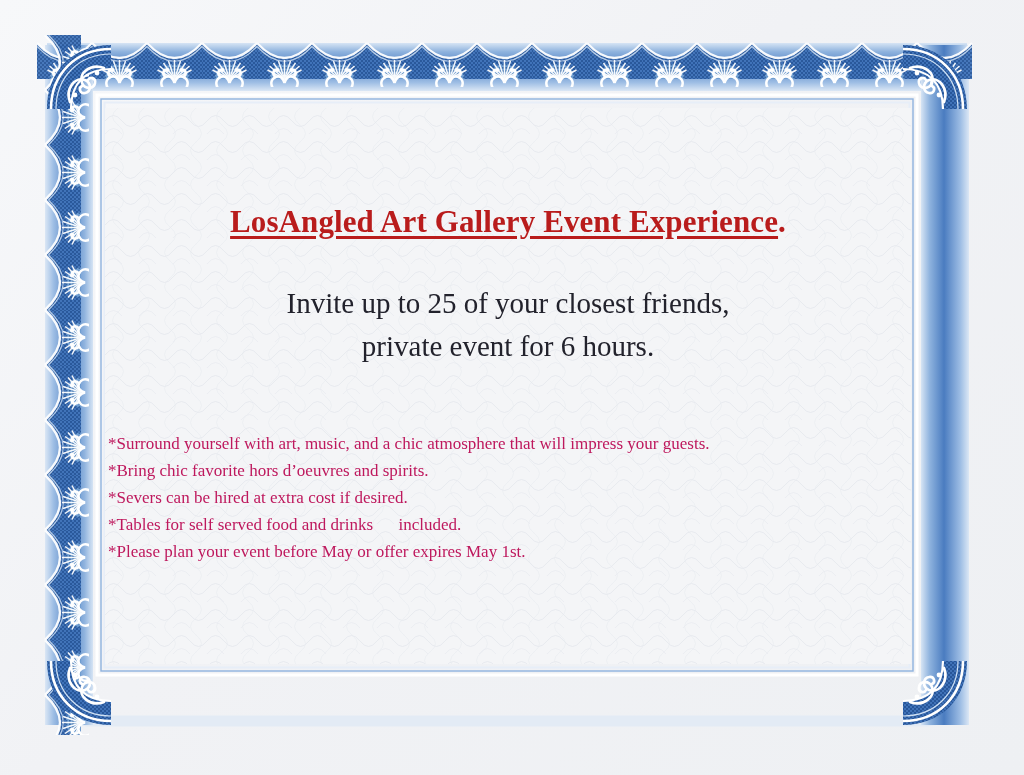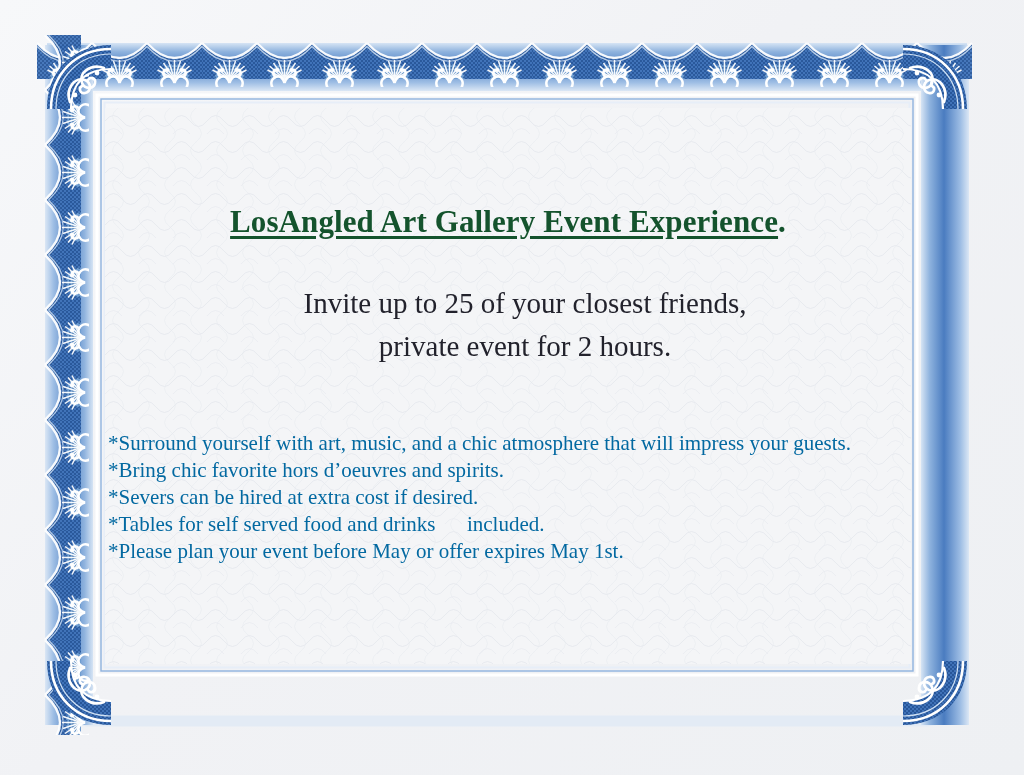--- a/index.html
+++ b/index.html
@@ -74,52 +74,52 @@
     left: 0;
     top: 96px;
     width: 806px;
     text-align: center;
   }
   #title {
     display: inline-block;
     font-size: 31px;
     font-weight: bold;
     letter-spacing: .1px;
-    color: #14532d;
+    color: #b91c1c;
     white-space: nowrap;
   }
   #title .u {
     text-decoration: underline;
     text-decoration-thickness: 2.6px;
     text-underline-offset: 4px;
   }
   #title .nu {
     text-decoration: none;
   }
 
   #invite-block {
     position: absolute;
-    left: 17px;
+    left: 0;
     top: 174px;
     width: 806px;
     text-align: center;
     font-size: 29px;
     line-height: 43px;
     color: #22222c;
   }
   #invite-block .ln { display: block; white-space: nowrap; }
 
   #bullets {
     position: absolute;
     left: 3px;
     top: 322px;
     width: 806px;
-    font-size: 21px;
+    font-size: 17px;
     line-height: 27px;
-    color: #0369a1;
+    color: #be185d;
     text-align: left;
   }
   #bullets .bullet {
     display: block;
     white-space: pre;
   }
 </style>
 </head>
 <body>
 
@@ -369,21 +369,21 @@
       </svg>
 
       <div id="content">
 
         <div id="title-block">
           <div id="title"><span class="u">LosAngled Art Gallery Event Experience</span><span class="nu">.</span></div>
         </div>
 
         <div id="invite-block">
           <span class="ln">Invite up to 25 of your closest friends,</span>
-          <span class="ln">private event for 2 hours.</span>
+          <span class="ln">private event for 6 hours.</span>
         </div>
 
         <div id="bullets">
           <span class="bullet">*Surround yourself with art, music, and a chic atmosphere that will impress your guests.</span>
           <span class="bullet">*Bring chic favorite hors d’oeuvres and spirits.</span>
           <span class="bullet">*Severs can be hired at extra cost if desired.</span>
           <span class="bullet">*Tables for self served food and drinks      included.</span>
           <span class="bullet">*Please plan your event before May or offer expires May 1st.</span>
         </div>
 

